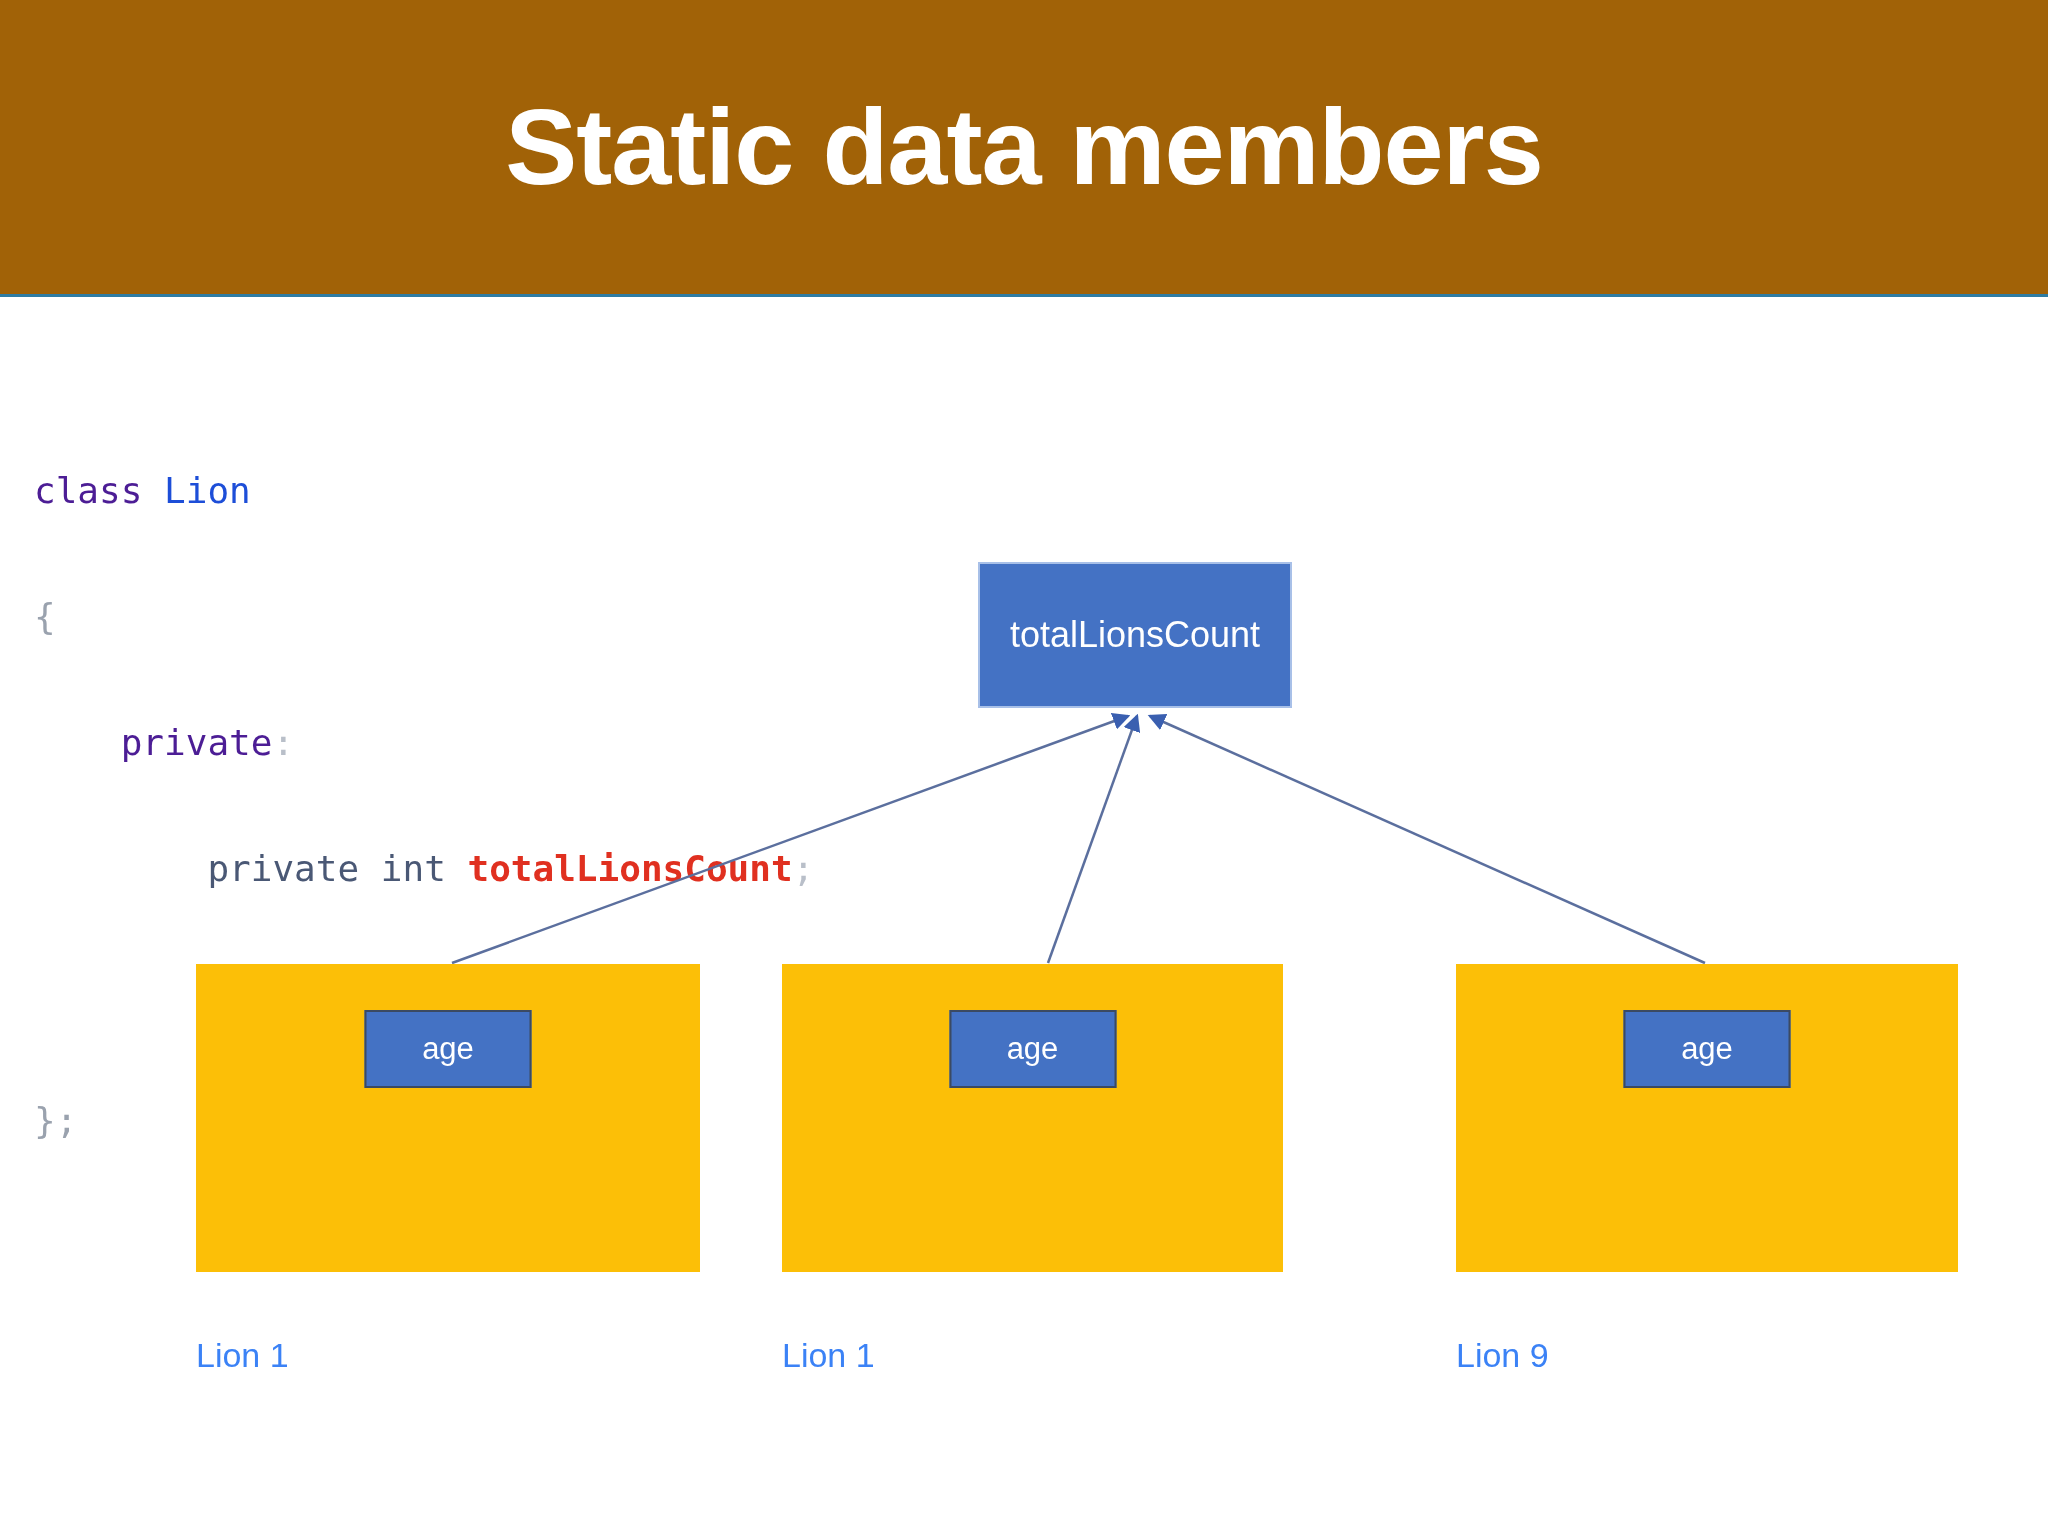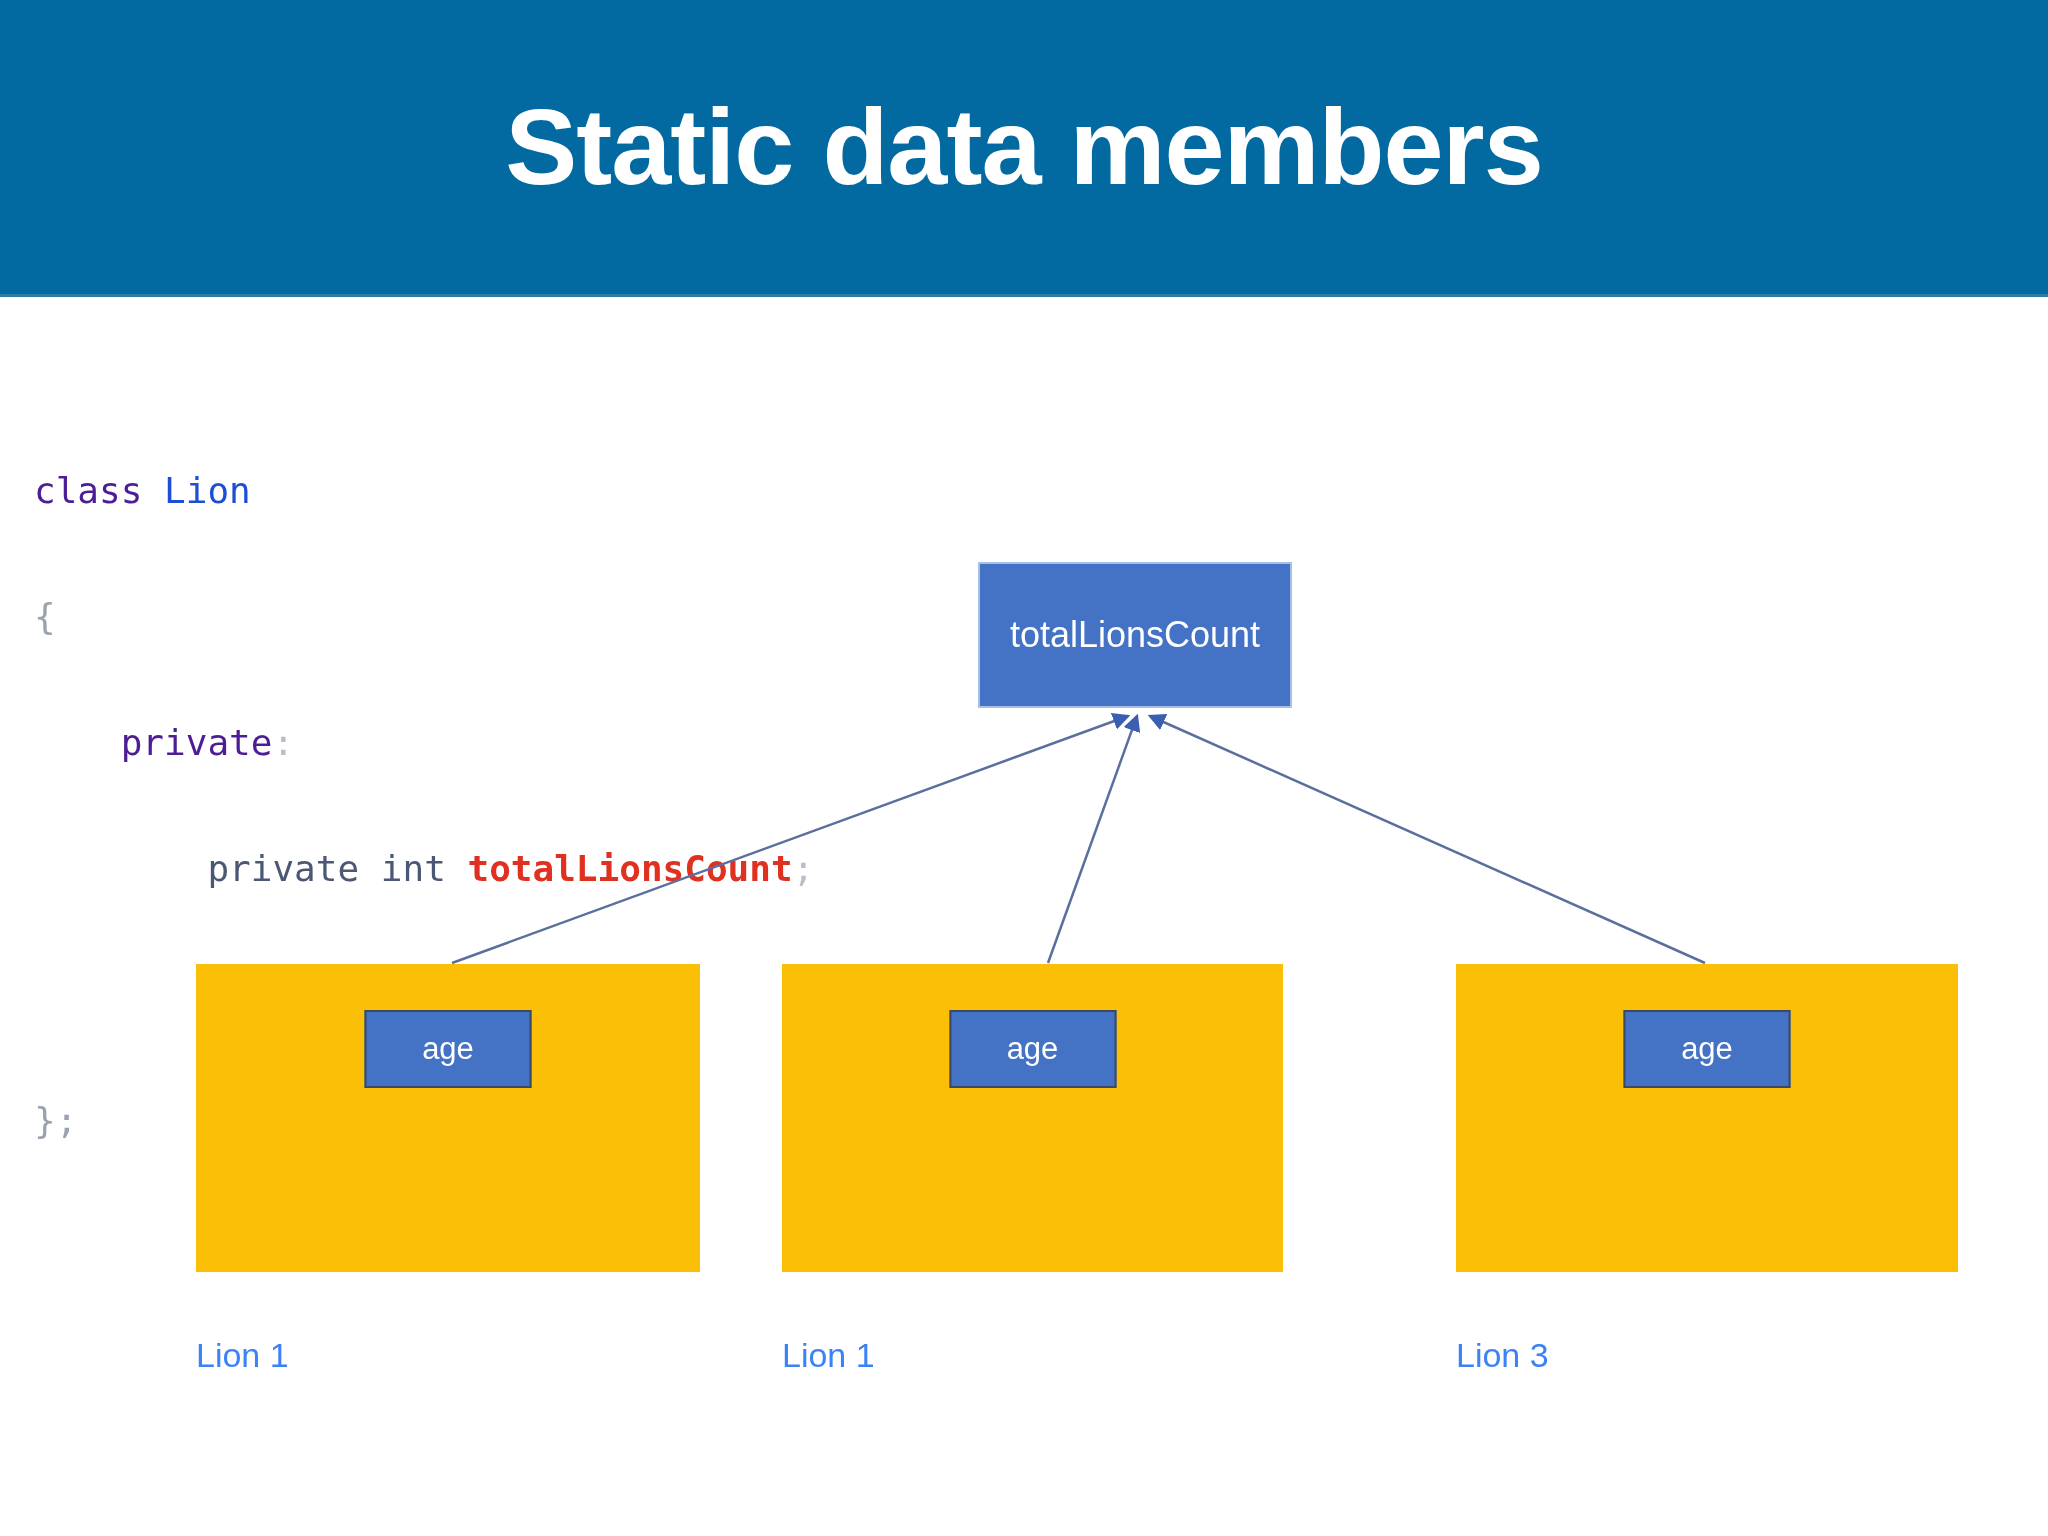--- a/index.html
+++ b/index.html
@@ -21,21 +21,21 @@
     overflow: hidden;
   }
 
   
   #title-banner {
     position: absolute;
     left: 0;
     top: 0;
     width: 2048px;
     height: 297px;
-    background: #0369a1;
+    background: #a16207;
     border-bottom: 3px solid #2E7CA3;
     box-sizing: border-box;
     display: flex;
     align-items: center;
     justify-content: center;
   }
   #title-text {
     color: #FFFFFF;
     font-family: "Liberation Sans", sans-serif;
     font-size: 108px;
@@ -191,16 +191,16 @@
         <span>age</span>
       </div>
     </div>
     <div class="instance-label l2">Lion 1</div>
 
     <div class="instance i3">
       <div class="member-box">
         <span>age</span>
       </div>
     </div>
-    <div class="instance-label l3">Lion 3</div>
+    <div class="instance-label l3">Lion 9</div>
 
   </div>
 </div>
 
 </body></html>

